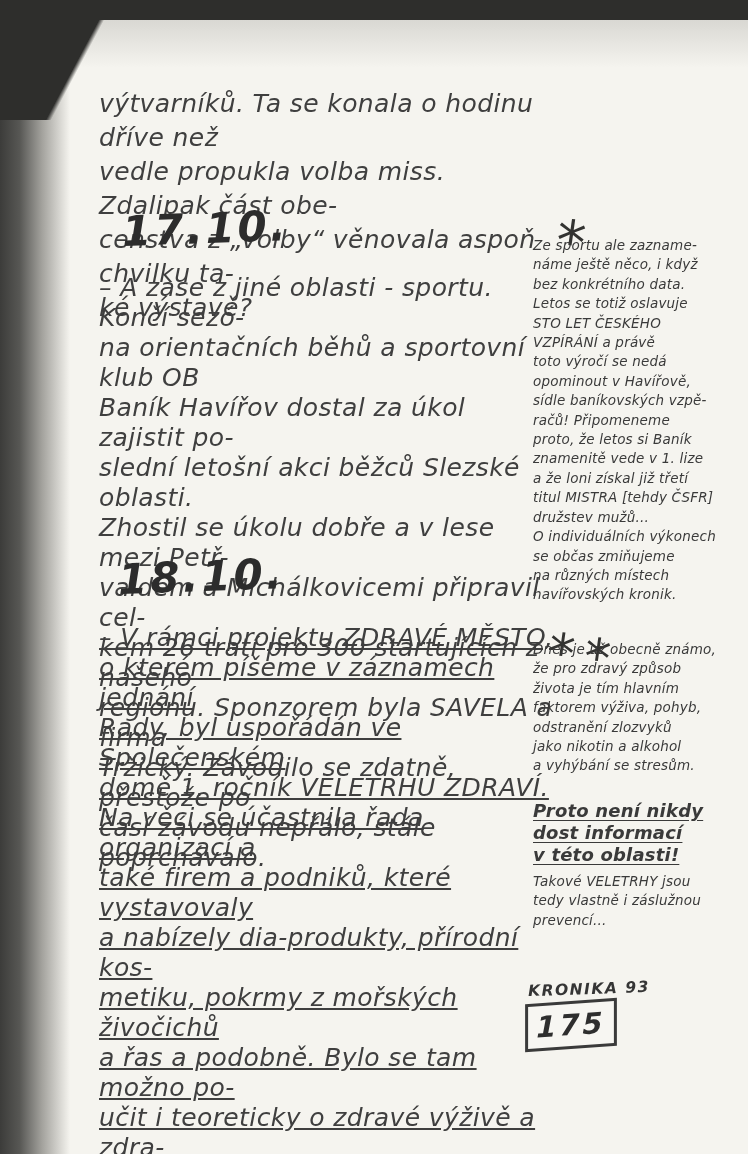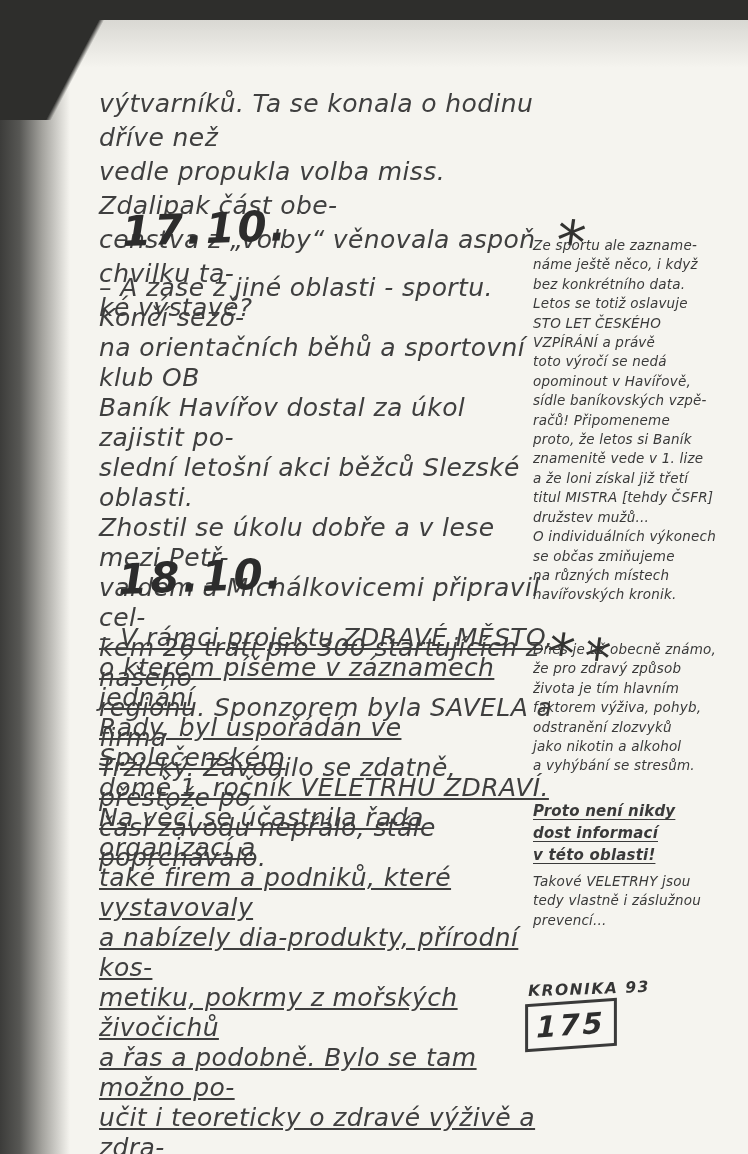--- a/index.html
+++ b/index.html
@@ -53,21 +53,21 @@
   
   .margin-note {
     position: absolute; left: 533px; width: 212px;
     font-size: 13.5px; line-height: 19.4px;
     color: #3a3a3a; letter-spacing: 0.2px;
   }
   .note-1 { top: 236px; }
   .note-2 { top: 640px; }
   .note-2-emph {
     top: 800px;
-    font-size: 15px; line-height: 22px; font-weight: bold;
+    font-size: 18px; line-height: 22px; font-weight: bold;
     text-decoration: underline; text-underline-offset: 3px;
   }
   .note-2-footer { top: 872px; }
   .asterisk-marker {
     position: absolute;
     font-size: 58px; font-style: normal;
     color: #333331; line-height: 40px;
     transform: rotate(8deg);
   }
   .marker-1 { top: 222px; left: 556px; }

